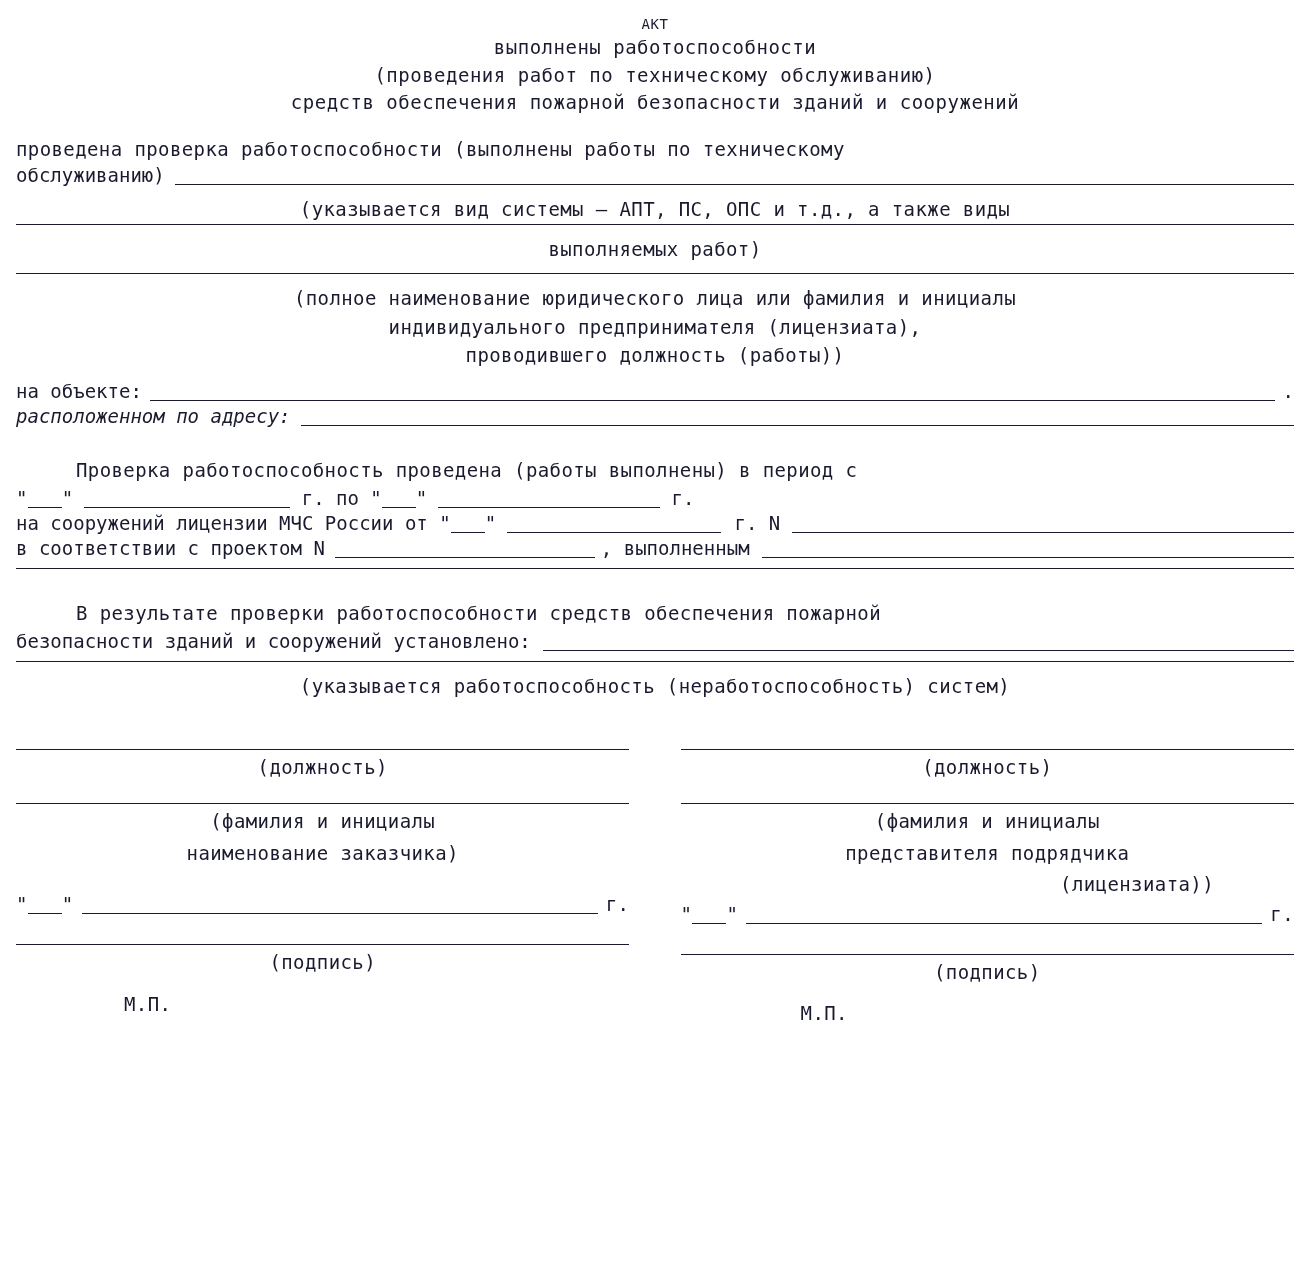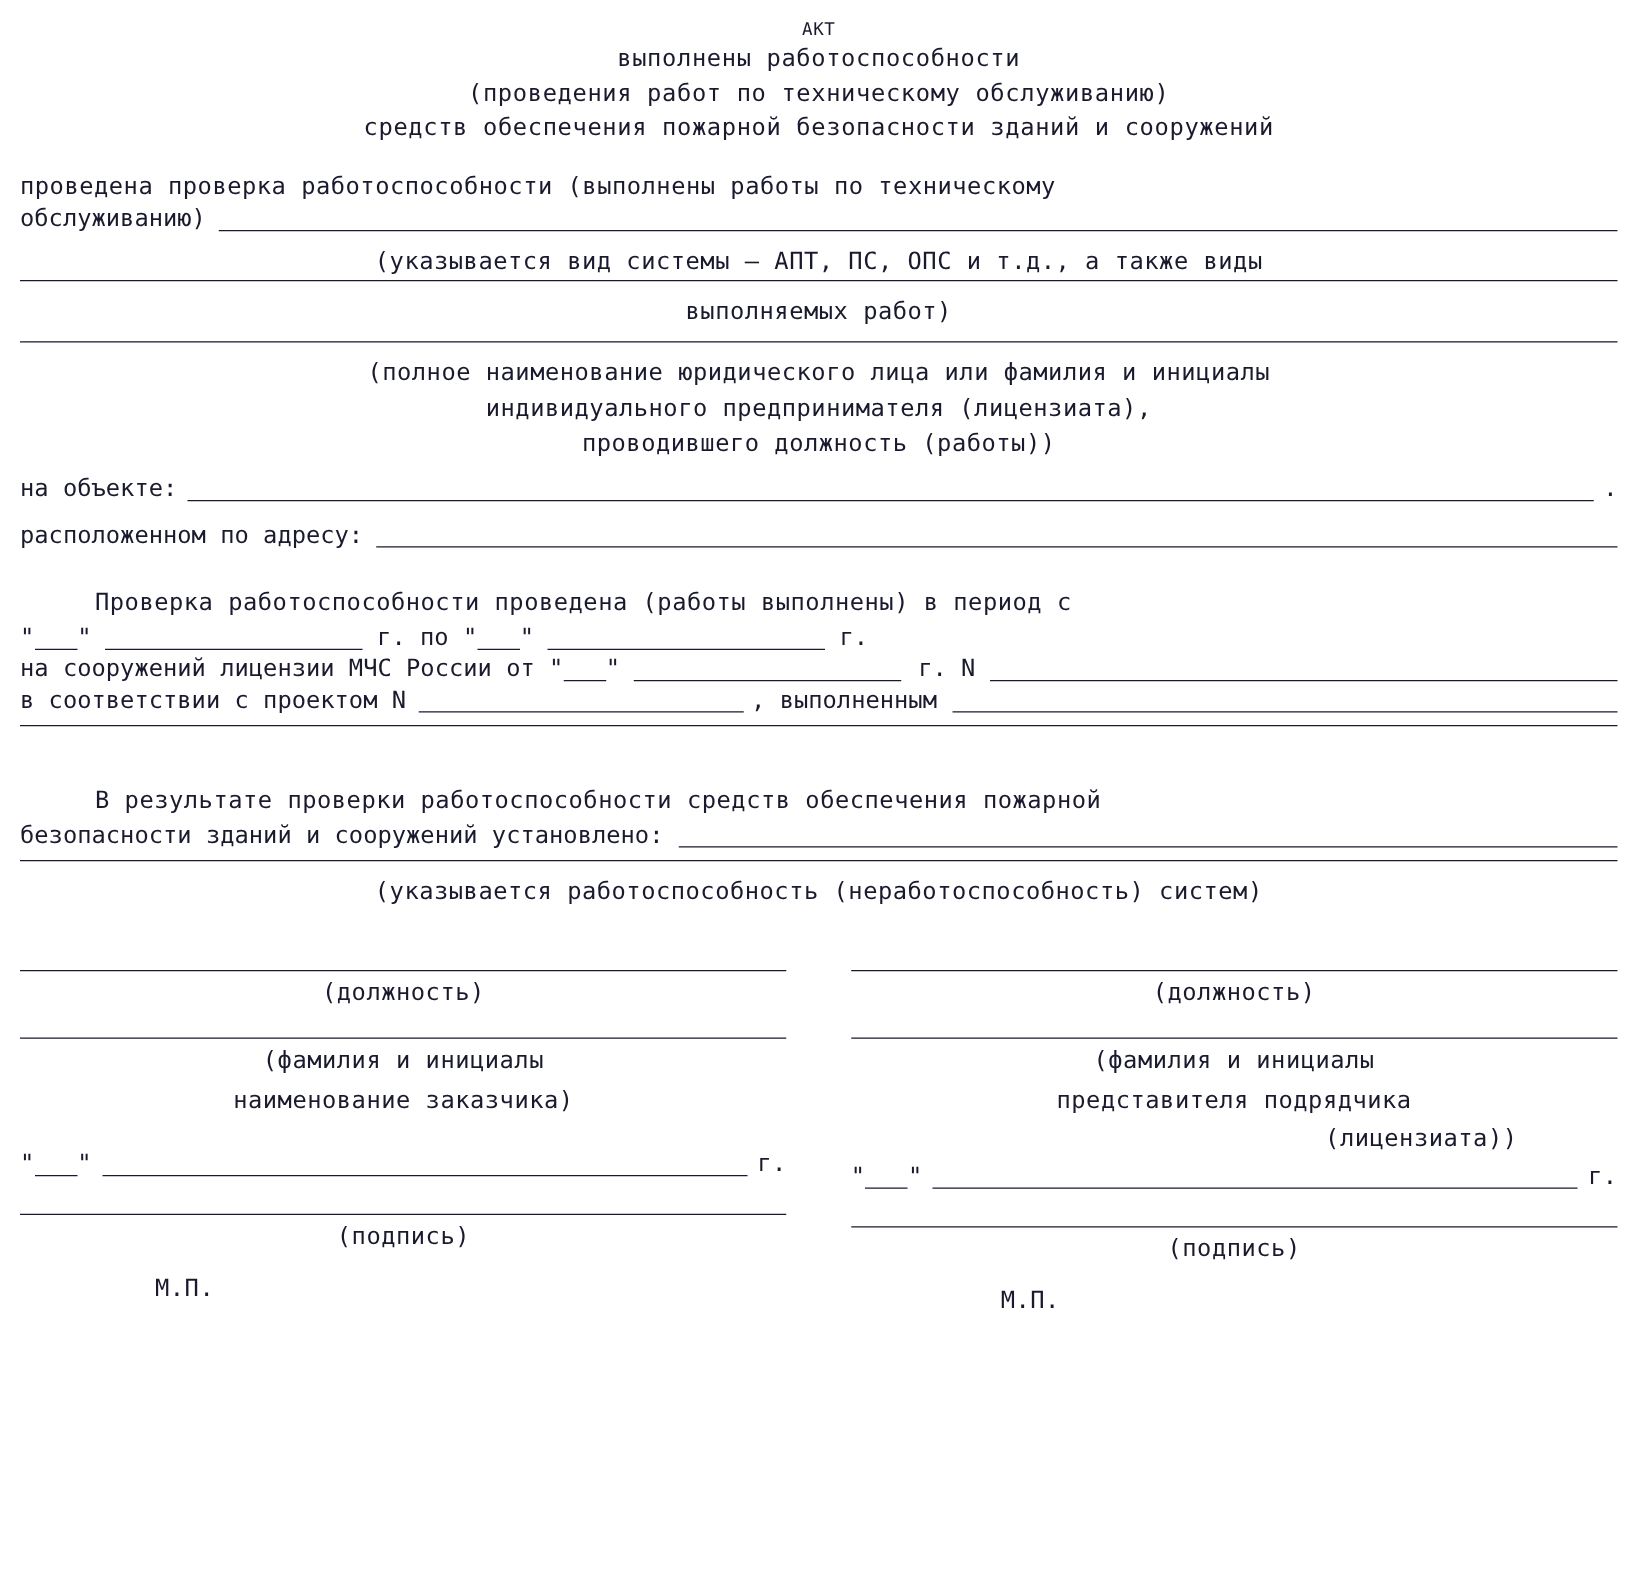--- a/index.html
+++ b/index.html
@@ -150,27 +150,27 @@
     <div class="centered">индивидуального предпринимателя (лицензиата),</div>
     <div class="centered">проводившего должность (работы))</div>
 
     <div class="spacer-sm"></div>
     <div class="row">
       <span class="nowrap">на объекте:</span>
       <span class="inline-fill" style="flex:1 1 auto; margin:0 8px;"></span>
       <span class="nowrap">.</span>
     </div>
 
-    <div class="row" style="margin-top:16px;">
+    <div class="row" style="margin-top:4px;font-style:italic;">
       <span class="nowrap">расположенном по адресу:</span>
       <span class="inline-fill" style="flex:1 1 auto; margin-left:10px;"></span>
     </div>
 
     <div class="spacer-lg"></div>
-    <div class="para-nowrap" style="text-indent:60px;">Проверка работоспособности проведена (работы выполнены) в    период    с</div>
+    <div class="para-nowrap" style="text-indent:60px;">Проверка работоспособность проведена (работы выполнены) в    период    с</div>
 
     <div class="row" style="margin-top:2px;">
       <span class="q nowrap">"</span>
       <span class="inline-fill" style="width:34px;"></span>
       <span class="q nowrap">"</span>
       <span class="inline-fill" style="width:206px; margin-left:10px;"></span>
       <span class="nowrap" style="margin-left:12px;">г. по "</span>
       <span class="inline-fill" style="width:34px;"></span>
       <span class="q nowrap">"</span>
       <span class="inline-fill" style="width:222px; margin-left:10px;"></span>
@@ -190,21 +190,21 @@
       <span class="nowrap">в соответствии с проектом N</span>
       <span class="inline-fill" style="width:260px; margin-left:10px;"></span>
       <span class="nowrap" style="margin-left:6px;">, выполненным</span>
       <span class="inline-fill" style="flex:1 1 auto; margin-left:12px;"></span>
     </div>
 
     <div class="spacer-sm"></div>
     <div class="rule-full"></div>
 
     <div class="spacer-lg"></div>
-    <div class="para-nowrap" style="text-indent:60px;margin-top:15px;">В результате проверки работоспособности средств обеспечения    пожарной</div>
+    <div class="para-nowrap" style="text-indent:60px;">В результате проверки работоспособности средств обеспечения    пожарной</div>
 
     <div class="row" style="margin-top:2px;">
       <span class="nowrap">безопасности зданий и сооружений установлено:</span>
       <span class="inline-fill" style="flex:1 1 auto; margin-left:12px;"></span>
     </div>
 
     <div class="spacer-sm"></div>
     <div class="rule-full"></div>
     <div class="spacer-sm"></div>
     <div class="centered">(указывается работоспособность (неработоспособность) систем)</div>

